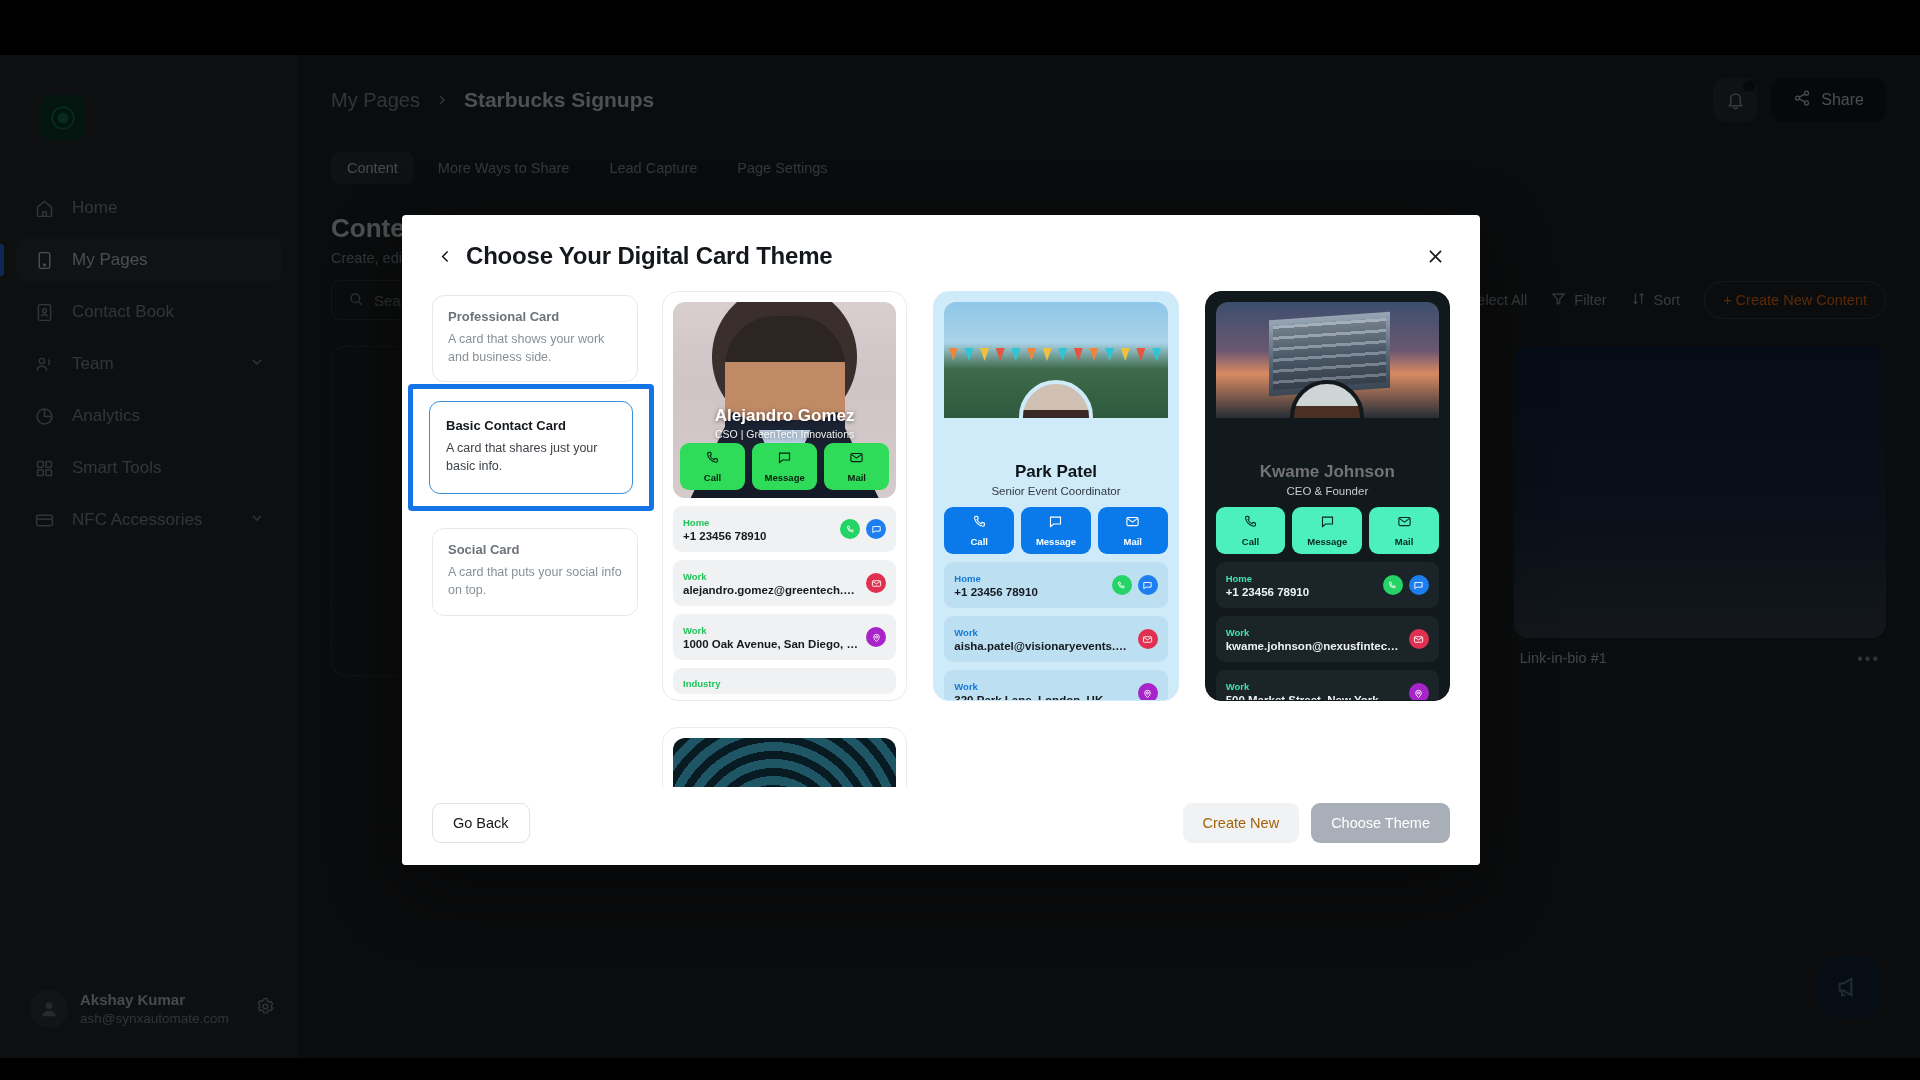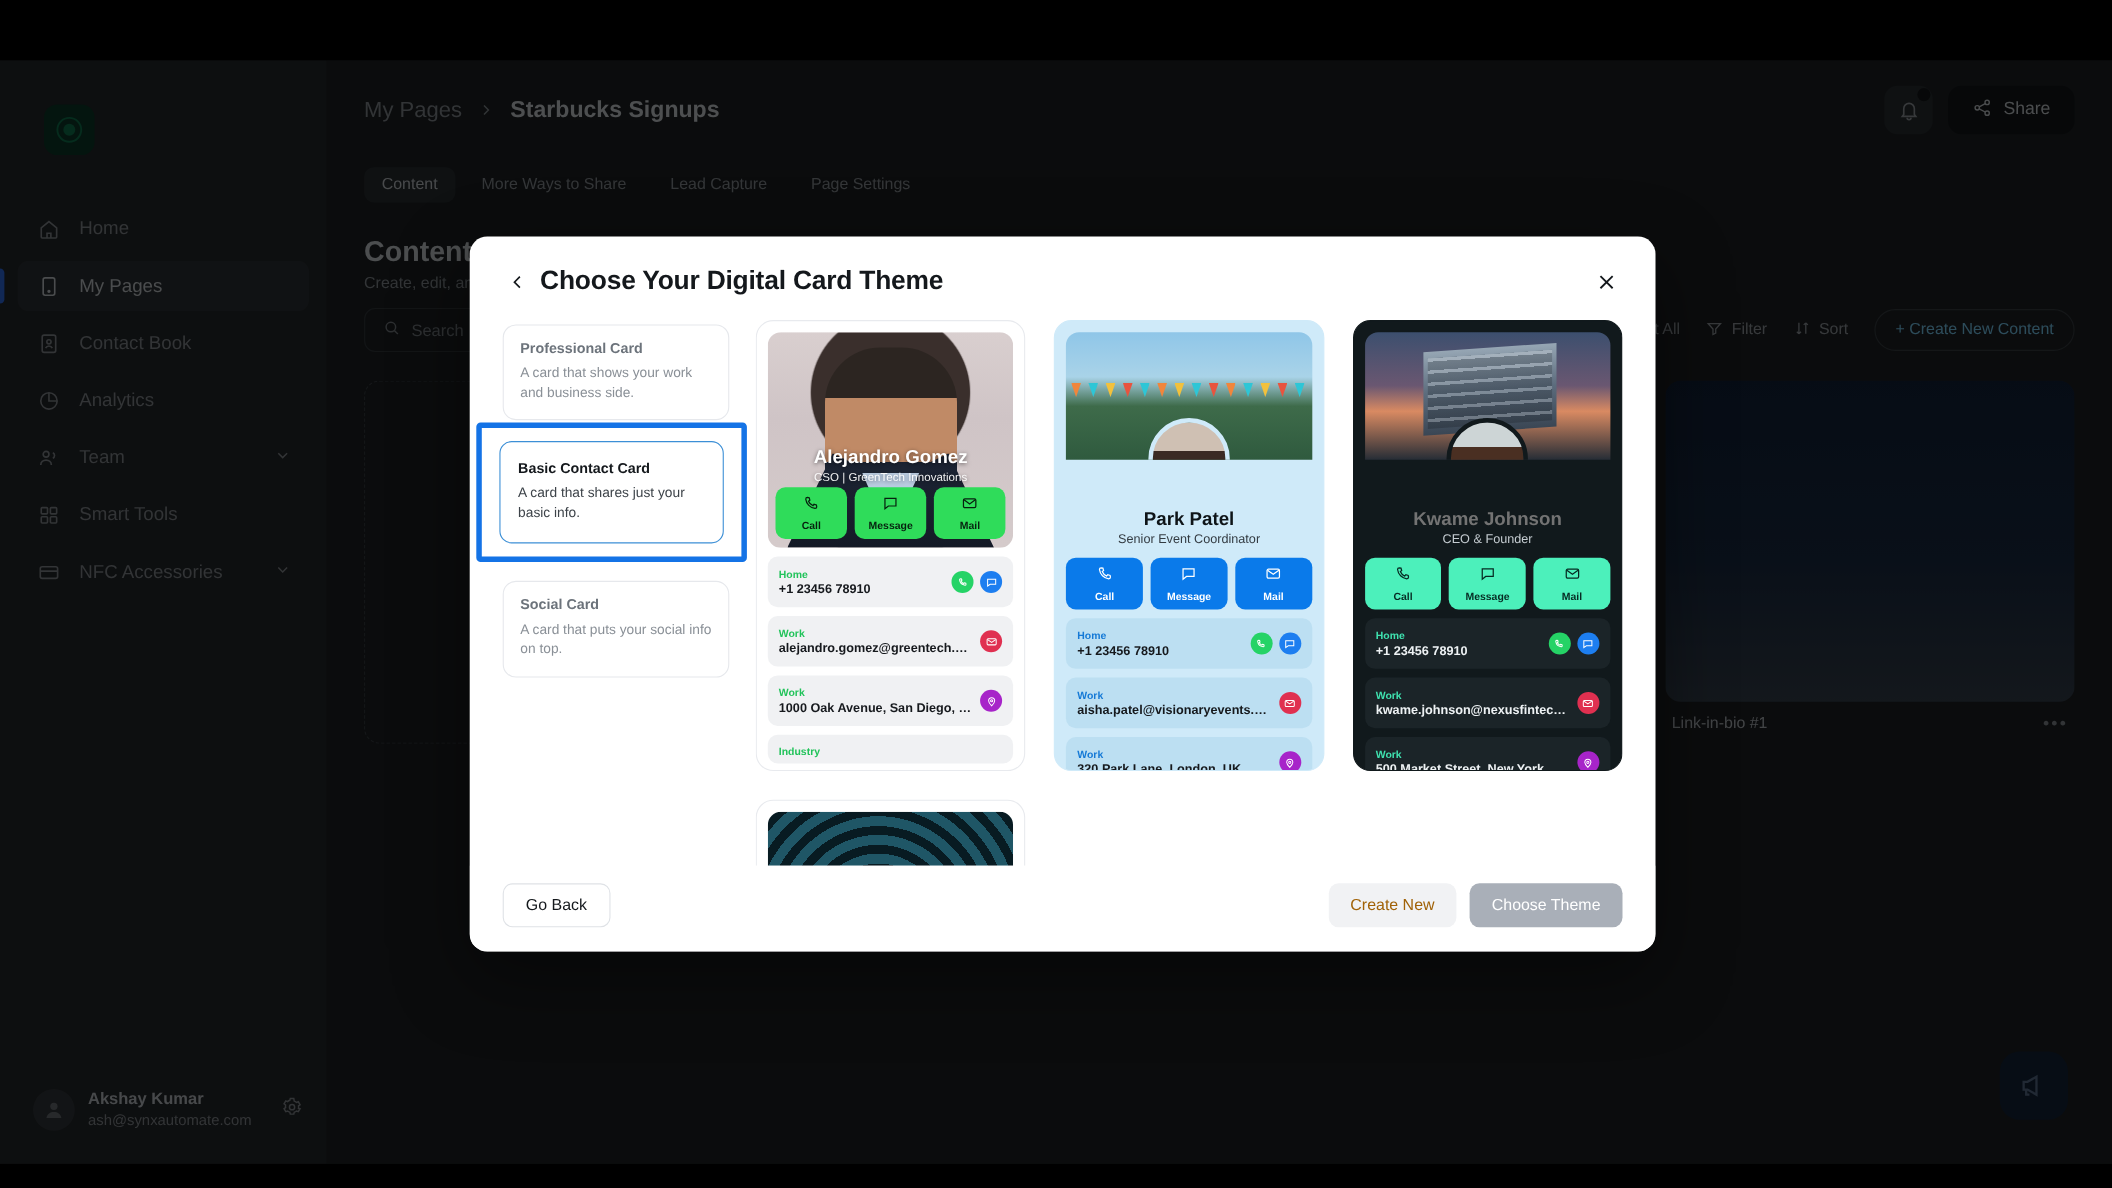--- a/index.html
+++ b/index.html
@@ -129,21 +129,21 @@
     color: #7d8388; font-size: 15px;
   }
   .bg-search svg { width: 16px; height: 16px; stroke: #7d8388; fill: none; stroke-width: 2; }
   .bg-tools { margin-left: auto; display: flex; align-items: center; gap: 24px; }
   .bg-tool { display: flex; align-items: center; gap: 8px; font-size: 14.5px; color: #9aa0a5; }
   .bg-tool svg { width: 15px; height: 15px; stroke: #9aa0a5; fill: none; stroke-width: 1.9; }
   .chkbox { width: 15px; height: 15px; border: 1.6px solid #9aa0a5; border-radius: 4px; }
   .bg-create {
     display: flex; align-items: center; gap: 8px;
     height: 38px; padding: 0 18px; border-radius: 19px;
-    border: 1px solid #3a4044; color: #7dd3fc; font-size: 14.5px;
+    border: 1px solid #3a4044; color: #f97316; font-size: 14.5px;
   }
 
   .bg-grid {
     display: grid; grid-template-columns: repeat(4, 1fr);
     gap: 22px; padding: 26px 34px 0 34px;
   }
   .bg-cardslot {
     border: 1.5px dashed #3c4145; border-radius: 14px; height: 330px;
   }
   .bg-thumb { border-radius: 14px; overflow: hidden; }
@@ -181,24 +181,24 @@
 
   
   .scrim {
     position: absolute; inset: 0;
     background: rgba(0,0,0,0.50);
   }
 
   
   .modal {
     position: absolute;
-    left: 427px; top: 215px;
+    left: 402px; top: 215px;
     width: 1078px; height: 650px;
     background: #ffffff;
-    border-radius: 16px;
+    border-radius: 4px;
     box-shadow: 0 24px 70px rgba(0,0,0,0.45);
     display: flex; flex-direction: column;
     overflow: hidden;
   }
   .modal-header {
     display: flex; align-items: center;
     padding: 26px 30px 14px 30px;
     flex: 0 0 auto;
   }
   .back-icon { width: 26px; height: 26px; display: flex; align-items: center; justify-content: center; cursor: pointer; }
@@ -463,39 +463,39 @@
                 <circle cx="12" cy="10" r="2.2"></circle>
                 <path d="M8.5 16.5c.8-1.6 2-2.2 3.5-2.2s2.7.6 3.5 2.2"></path>
               </svg>
           </span>
           <span>Contact Book</span>
         </div>
 
         <div class="nav-item">
           <span class="ico">
             <svg viewBox="0 0 24 24">
-                <circle cx="12" cy="12" r="8.5"></circle>
-                <path d="M12 3.5V12h8.5"></path>
-              </svg>
-          </span>
-          <span>Analytics</span>
-        </div>
-
-        <div class="nav-item">
-          <span class="ico">
-            <svg viewBox="0 0 24 24">
                 <circle cx="9" cy="8" r="3"></circle>
                 <path d="M3.5 19c0-3 2.4-5 5.5-5s5.5 2 5.5 5"></path>
                 <path d="M16 6.5a3 3 0 0 1 0 5.5"></path>
               </svg>
           </span>
           <span>Team</span>
           <span class="chev"><svg viewBox="0 0 24 24">
                 <path d="m6 9 6 6 6-6"></path>
               </svg></span>
+        </div>
+
+        <div class="nav-item">
+          <span class="ico">
+            <svg viewBox="0 0 24 24">
+                <circle cx="12" cy="12" r="8.5"></circle>
+                <path d="M12 3.5V12h8.5"></path>
+              </svg>
+          </span>
+          <span>Analytics</span>
         </div>
 
         <div class="nav-item">
           <span class="ico">
             <svg viewBox="0 0 24 24">
                 <rect x="4" y="4" width="6.5" height="6.5" rx="1"></rect>
                 <rect x="13.5" y="4" width="6.5" height="6.5" rx="1"></rect>
                 <rect x="4" y="13.5" width="6.5" height="6.5" rx="1"></rect>
                 <rect x="13.5" y="13.5" width="6.5" height="6.5" rx="1"></rect>
               </svg>

